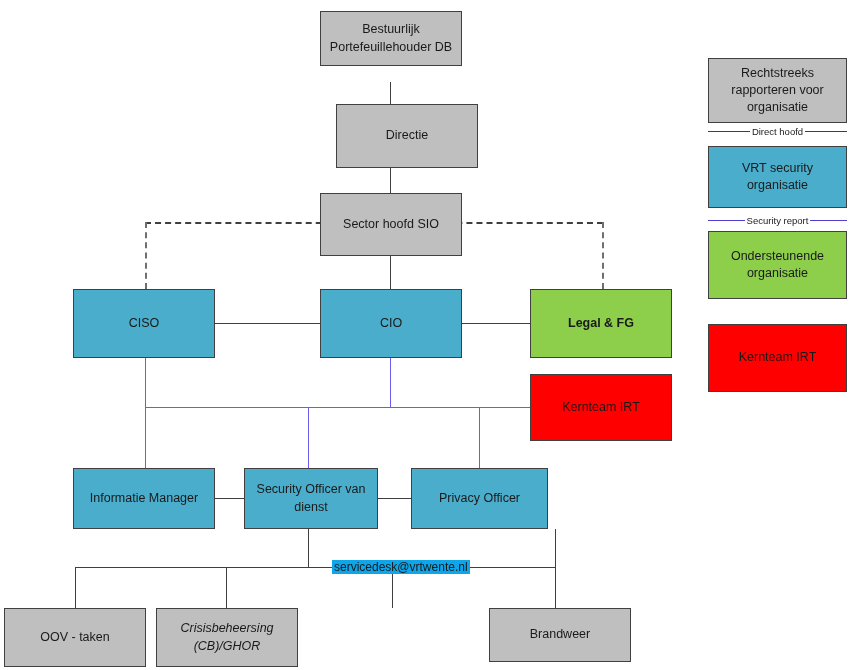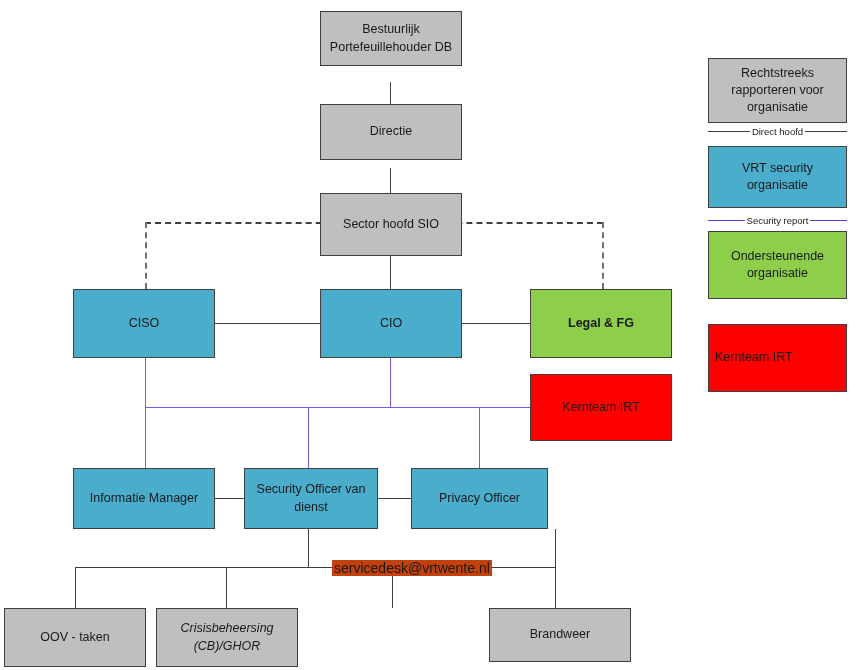--- a/index.html
+++ b/index.html
@@ -65,36 +65,36 @@
   .dash-v {
     position: absolute;
     width: 0;
     border-left: 2px dashed #6f6f6f;
     z-index: 2;
   }
 
   
   .edge-label {
     position: absolute;
-    font-size: 14px;
-    color: #1a1a1a;
-    background: #c2410c;
+    font-size: 12px;
+    color: #1a1a1a;
+    background: #0ea5e9;
     padding: 0 2px;
     white-space: nowrap;
     z-index: 6;
   }
 
   
   .legend-box {
     position: absolute;
     box-sizing: border-box;
     border: 1px solid #404040;
     display: flex;
     align-items: center;
-    justify-content: flex-start;
+    justify-content: center;
     text-align: center;
     font-size: 12.5px;
     line-height: 1.38;
     color: #1a1a1a;
     padding: 2px 6px;
     z-index: 5;
   }
   .legend-rule {
     position: absolute;
     display: flex;
@@ -154,21 +154,21 @@
   <div class="ln v" style="left:226px; top:567px; height:41px;"></div>
   <div class="ln v" style="left:392px; top:567px; height:41px;"></div>
   <div class="ln v" style="left:555px; top:567px; height:41px;"></div>
 
   <div class="edge-label" style="left:332px; top:560px;">servicedesk@vrtwente.nl</div>
 
   <div class="node fill-gray" style="left:320px; top:11px; width:142px; height:55px;">
     <span>Bestuurlijk Portefeuillehouder DB</span>
   </div>
 
-  <div class="node fill-gray" style="left:320px; top:104px; width:142px; height:56px;justify-content:center;">
+  <div class="node fill-gray" style="left:336px; top:104px; width:142px; height:64px;justify-content:center;">
     <span>Directie</span>
   </div>
 
   <div class="node fill-gray" style="left:320px; top:193px; width:142px; height:63px;">
     <span>Sector hoofd SIO</span>
   </div>
 
   <div class="node fill-blue" style="left:73px; top:289px; width:142px; height:69px;">
     <span>CISO</span>
   </div>

